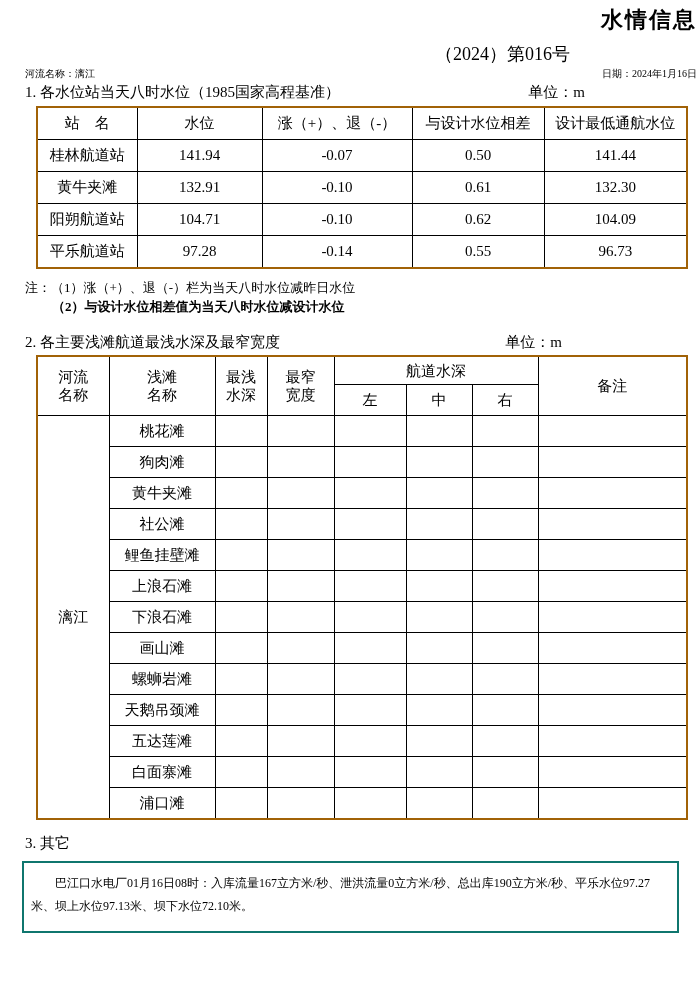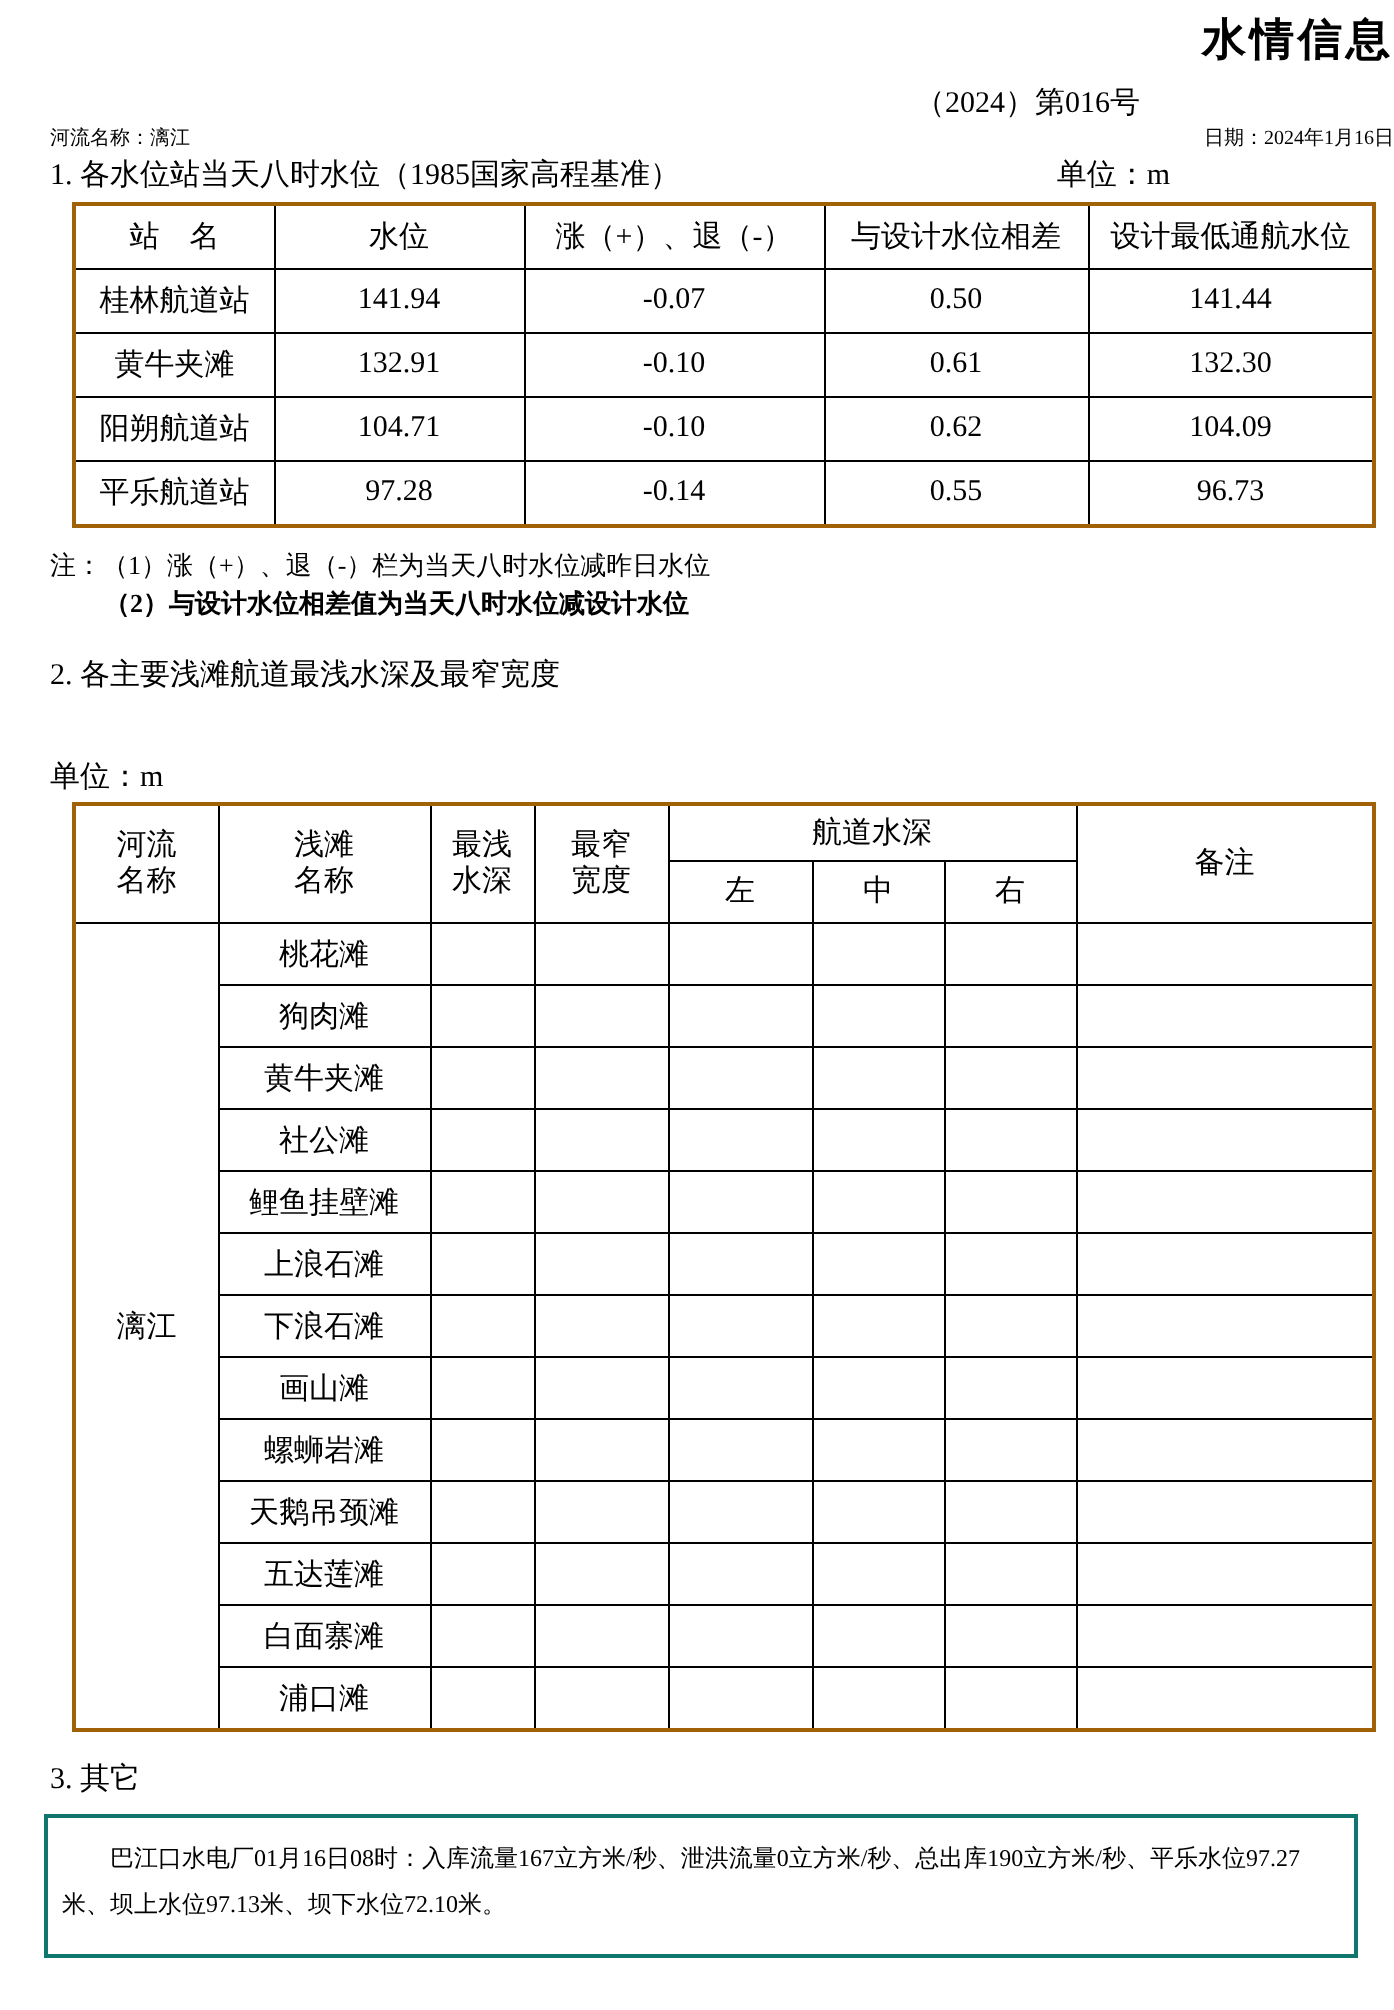--- a/index.html
+++ b/index.html
@@ -2,27 +2,27 @@
 <html><head>
 <meta charset="utf-8">
 <style>
   html,body { margin:0; padding:0; background:#fff; }
   .page {
     position:relative; width:697px; height:1005px; background:#ffffff; color:#000;
     font-family:"Liberation Serif","DejaVu Serif",serif; overflow:hidden;
   }
   .org-title { margin-top:36px; text-align:center; font-size:19px; letter-spacing:1px; color:#7a4a3c; }
   .doc-title { text-align:right; font-size:22px; font-weight:bold; margin-top:5px; letter-spacing:2px; }
-  .num-line  { text-align:right; padding-right:127px; font-size:15px; margin-top:7px; }
+  .num-line  { text-align:right; padding-right:127px; font-size:18px; margin-top:7px; }
   .meta-line { display:flex; justify-content:space-between; font-size:10px; margin-top:1px; padding-left:25px; }
   .meta-line .right { }
   .sec-line  { display:flex; justify-content:space-between; font-size:15px; margin-top:2px; padding-left:25px;gap:32px; }
   .sec-line .unit1 { padding-right:112px; }
   .sec-line .unit2 { padding-right:135px; }
-  .sec2 { margin-top:17px;flex-direction:column; }
+  .sec2 { margin-top:17px; }
 
   table { border-collapse:collapse; table-layout:fixed; margin-left:36px; border:2px solid #a16207; width:650px; }
   th,td { border:1px solid #000; text-align:center; vertical-align:middle; font-weight:normal; font-size:15px; padding:0; overflow:hidden; }
 
   .t1 { margin-top:4px; }
   .t1 th,.t1 td { height:31px; }
 
   .notes { font-size:13px; margin-left:25px; margin-top:9px; line-height:19px; }
   .notes .n2 { margin-left:27px;font-weight:bold; }
 

